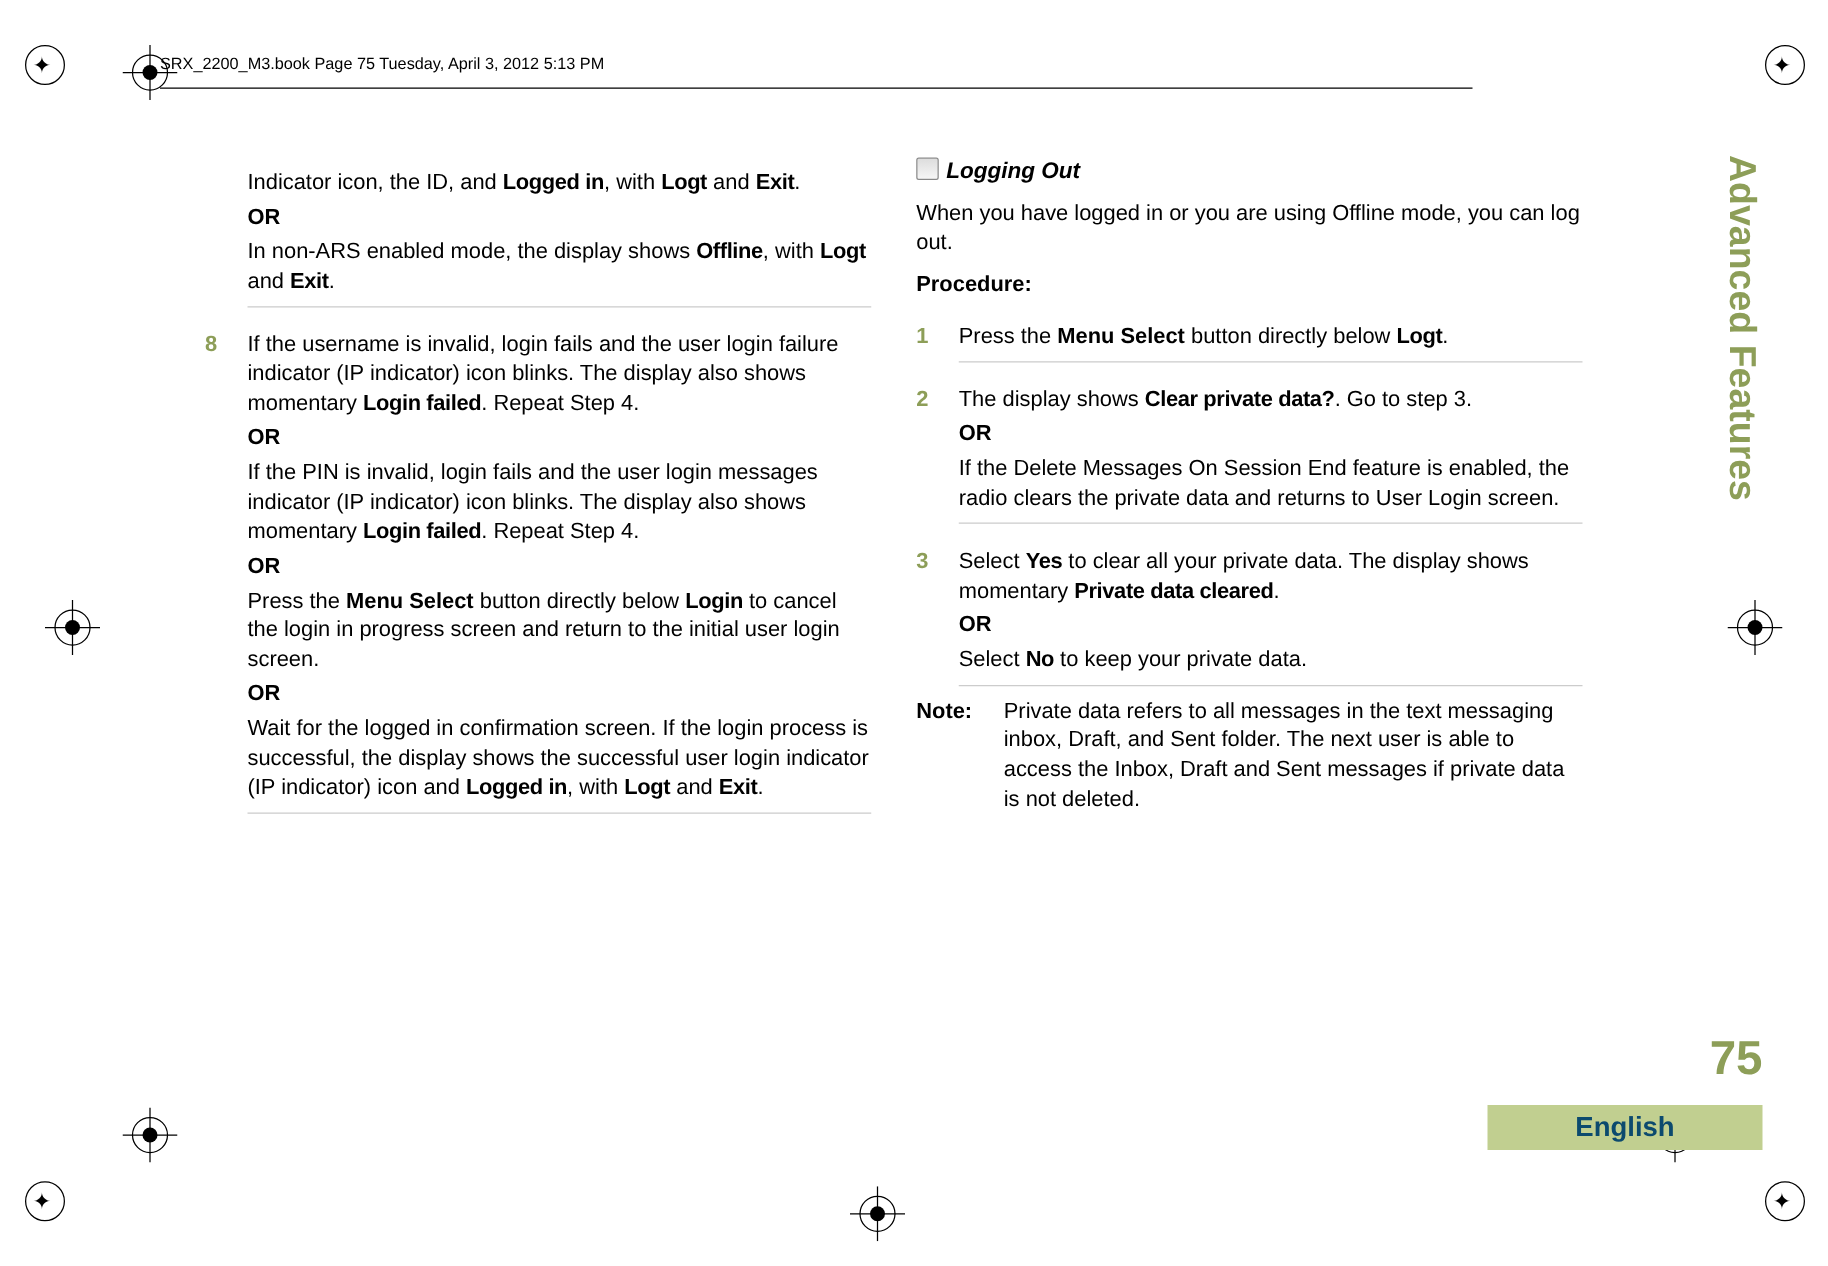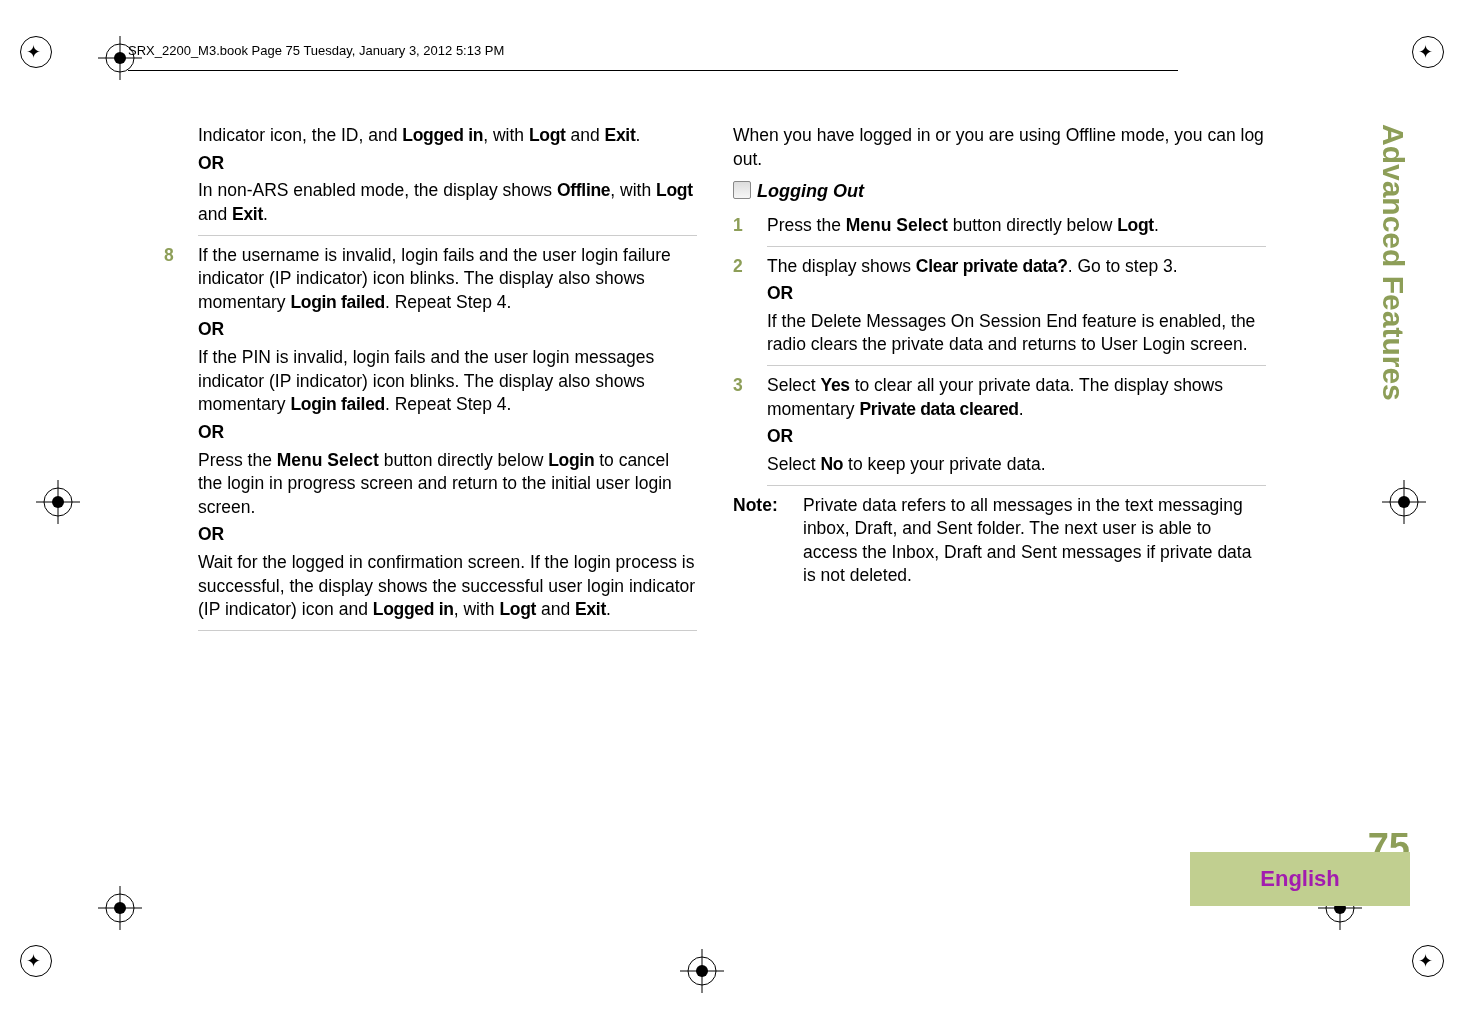--- a/index.html
+++ b/index.html
@@ -6,34 +6,34 @@
 .page{width:1462px;height:1013px;position:relative}
 .regmark{position:absolute;width:32px;height:32px}
 .regmark::before{content:"";position:absolute;border:1px solid #000;border-radius:50%;width:30px;height:30px;left:0;top:0}
 .regmark::after{content:"✦";position:absolute;left:6px;top:5px;font-size:18px}
 .crosshair{position:absolute;width:44px;height:44px}
 .crosshair svg{width:44px;height:44px}
 .hdr{position:absolute;left:128px;top:43px;font-size:13px;color:#000}
 .hr-top{position:absolute;left:128px;top:70px;width:1050px;border-top:0.5px solid #000}
 .cols{position:absolute;left:164px;top:124px;width:1102px;display:flex;gap:36px}
 .col{width:533px;font-size:17.5px;line-height:1.35}
-.step{display:flex;}
+.step{display:flex;margin-top:10px}
 .stepnum{width:34px;flex-shrink:0;color:#8d9e58;font-weight:bold}
 .stepbody{flex:1}
 .stepbody p{margin:0 0 4px 0}
 .sep{border:none;border-top:1px solid #ccc;margin:8px 0}
 .ui{font-family:Verdana,Geneva,sans-serif;font-weight:bold;letter-spacing:-0.3px}
 .hdg{font-style:italic;font-weight:bold;font-size:18px}
 .bookicon{display:inline-block;width:16px;height:16px;border:1px solid #888;border-radius:2px;vertical-align:-2px;margin-right:6px;background:linear-gradient(#ddd,#f6f6f6)}
 .proc{font-weight:bold;margin-top:10px}
 .note{display:flex;}
 .notelabel{font-weight:bold;width:70px;flex-shrink:0}
 .sidetab{position:absolute;right:52px;top:124px;writing-mode:vertical-rl;text-orientation:mixed;font-family:Arial,sans-serif;color:#8d9e58;font-weight:bold;font-size:30px}
 .pagenum{position:absolute;right:52px;top:826px;color:#8d9e58;font-size:38px;font-weight:bold}
-.langbox{position:absolute;right:52px;top:852px;width:220px;height:54px;background:#c1cf90;color:#a21caf;font-weight:bold;font-size:22px;display:flex;align-items:center;justify-content:center}
+.langbox{position:absolute;right:52px;top:884px;width:220px;height:36px;background:#c1cf90;color:#0c4a6e;font-weight:bold;font-size:22px;display:flex;align-items:center;justify-content:center}
 </style>
 </head>
 <body>
 
 <div class="page">
 
   <div class="regmark" style="left:20px;top:36px"></div>
   <div class="regmark" style="right:18px;top:36px"></div>
   <div class="regmark" style="left:20px;bottom:36px"></div>
   <div class="regmark" style="right:18px;bottom:36px"></div>
@@ -80,21 +80,21 @@
   </div>
   <div class="crosshair" style="left:98px;top:36px">
     <svg viewBox="0 0 44 44">
         <circle cx="22" cy="22" r="14" fill="none" stroke="#000" stroke-width="1"></circle>
         <line x1="22" y1="0" x2="22" y2="44" stroke="#000"></line>
         <line x1="0" y1="22" x2="44" y2="22" stroke="#000"></line>
         <circle cx="22" cy="22" r="6" fill="#000"></circle>
       </svg>
   </div>
 
-  <div class="hdr">SRX_2200_M3.book  Page 75  Tuesday, January 3, 2012  5:13 PM</div>
+  <div class="hdr">SRX_2200_M3.book  Page 75  Tuesday, April 3, 2012  5:13 PM</div>
   <div class="hr-top"></div>
 
   <div class="cols">
     <div class="col">
       <div class="step">
         <div class="stepnum"></div>
         <div class="stepbody">
           <p>
             <span>Indicator icon, the ID, and </span><span class="ui">Logged in</span><span>, with </span><span class="ui">Logt</span><span> and </span><span class="ui">Exit</span><span>.</span>
           </p>
@@ -123,22 +123,23 @@
           <p><b>OR</b></p>
           <p>
             <span>Wait for the logged in confirmation screen. If the login process is successful, the display shows the successful user login indicator (IP indicator) icon and </span><span class="ui">Logged in</span><span>, with </span><span class="ui">Logt</span><span> and </span><span class="ui">Exit</span><span>.</span>
           </p>
           <hr class="sep">
         </div>
       </div>
     </div>
 
     <div class="col">
+      <p style="margin:0 0 10px 0"><span class="bookicon"></span><span class="hdg">Logging Out</span></p>
       <p style="margin:0 0 8px 0">When you have logged in or you are using Offline mode, you can log out.</p>
-      <p style="margin:0 0 10px 0"><span class="bookicon"></span><span class="hdg">Logging Out</span></p>
+      <p class="proc">Procedure:</p>
 
       <div class="step">
         <div class="stepnum">1</div>
         <div class="stepbody">
           <p>
             <span>Press the </span><b>Menu Select</b><span> button directly below </span><span class="ui">Logt</span><span>.</span>
           </p>
           <hr class="sep">
         </div>
       </div>

